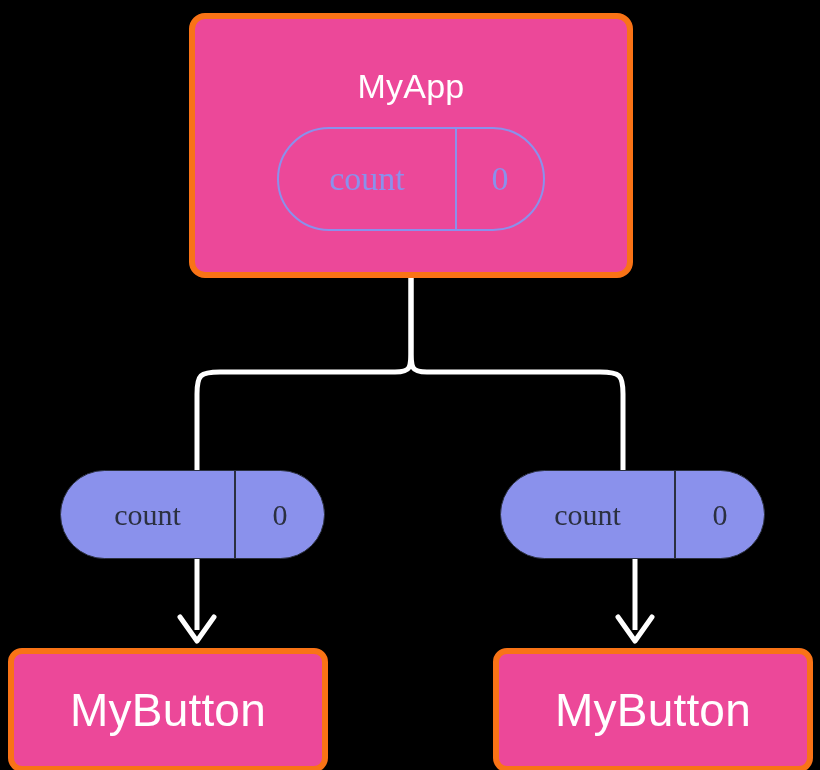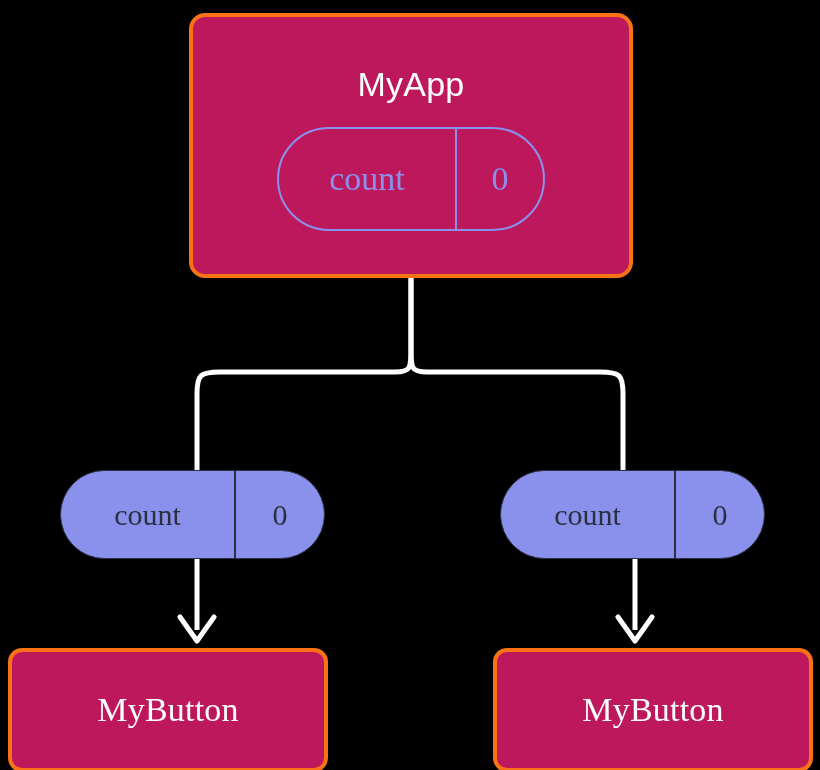--- a/index.html
+++ b/index.html
@@ -25,22 +25,22 @@
     top: 0;
     width: 820px;
     height: 770px;
     pointer-events: none;
   }
 
   
   .node-box {
     position: absolute;
     box-sizing: border-box;
-    background: #be185d;
-    border: 4px solid #f97316;
+    background: #ec4899;
+    border: 6px solid #f97316;
     border-radius: 14px;
     display: flex;
     align-items: center;
     justify-content: center;
   }
   .node-box.root {
     left: 189px;
     top: 13px;
     width: 444px;
     height: 265px;
@@ -59,22 +59,21 @@
     margin-top: 50px;
   }
   .node-box.leaf {
     width: 320px;
     height: 124px;
     border-radius: 14px;
   }
   .node-box.leaf-left  { left: 8px;   top: 648px; }
   .node-box.leaf-right { left: 493px; top: 648px; }
   .node-box.leaf .node-title {
-    font-size: 34px;
-    font-family: Liberation Serif, serif;
+    font-size: 46px;
   }
 
   
   .pill {
     position: absolute;
     box-sizing: border-box;
     display: flex;
     align-items: stretch;
     border-radius: 999px;
     overflow: hidden;

